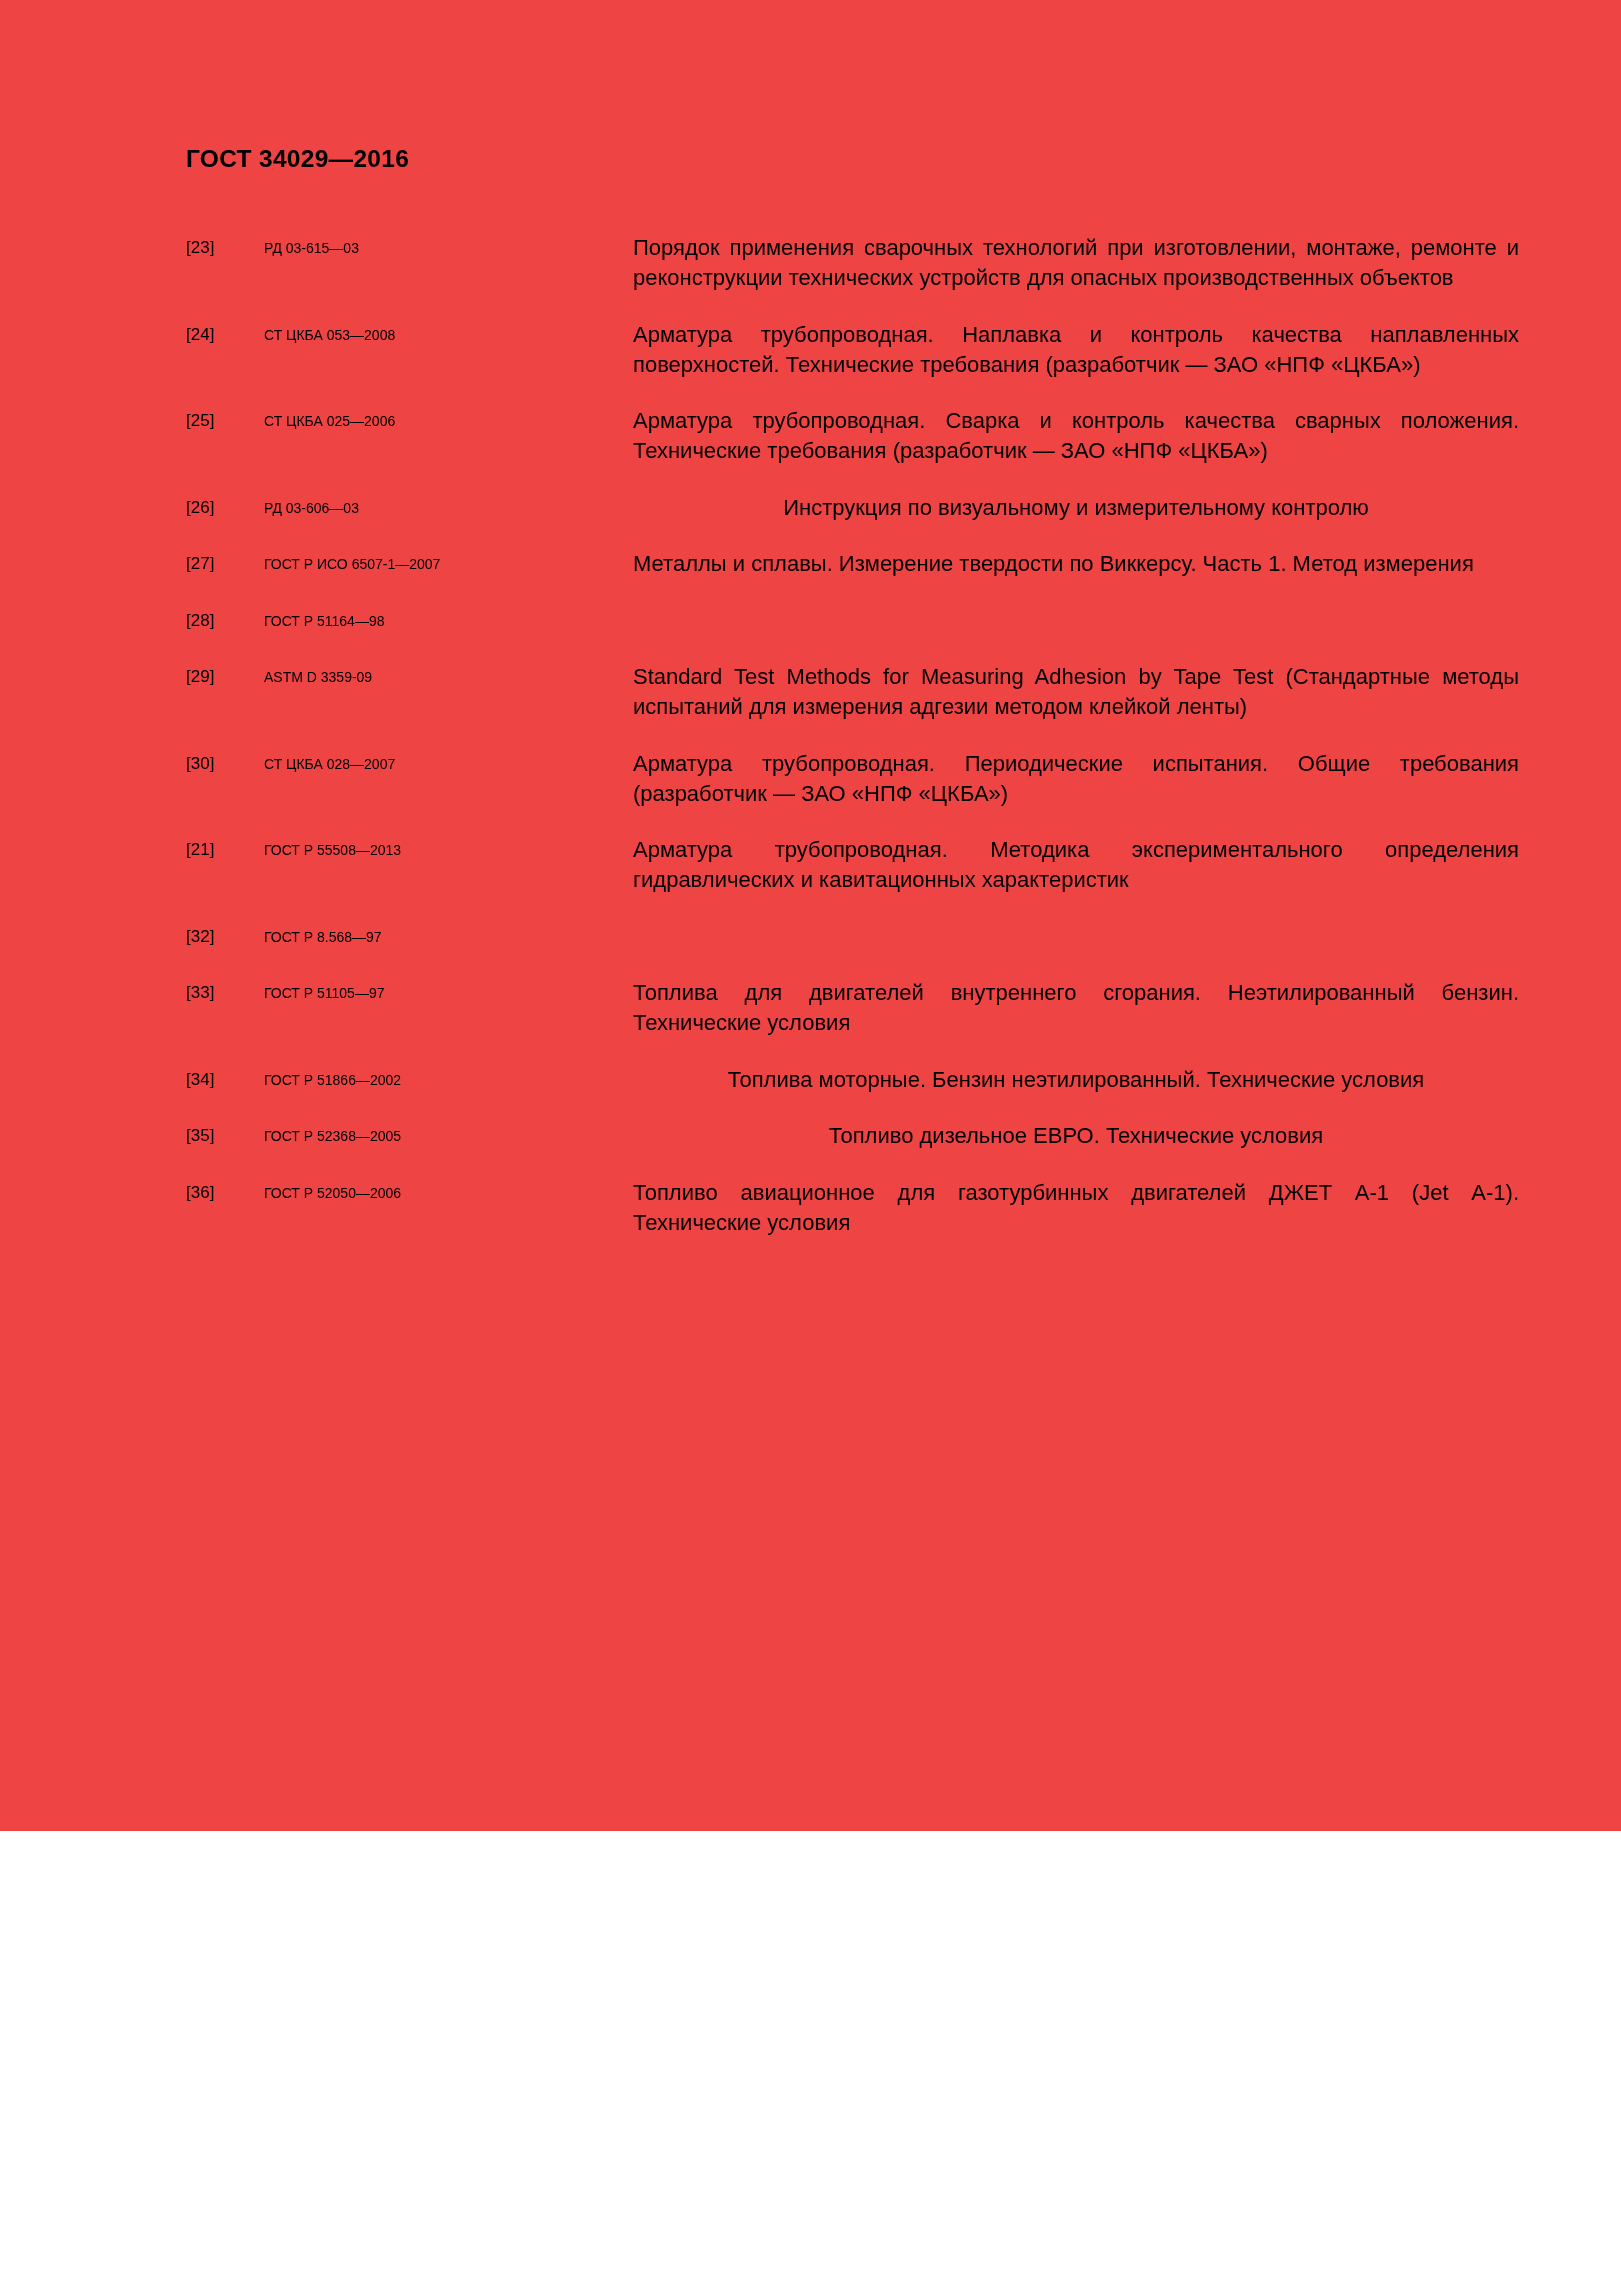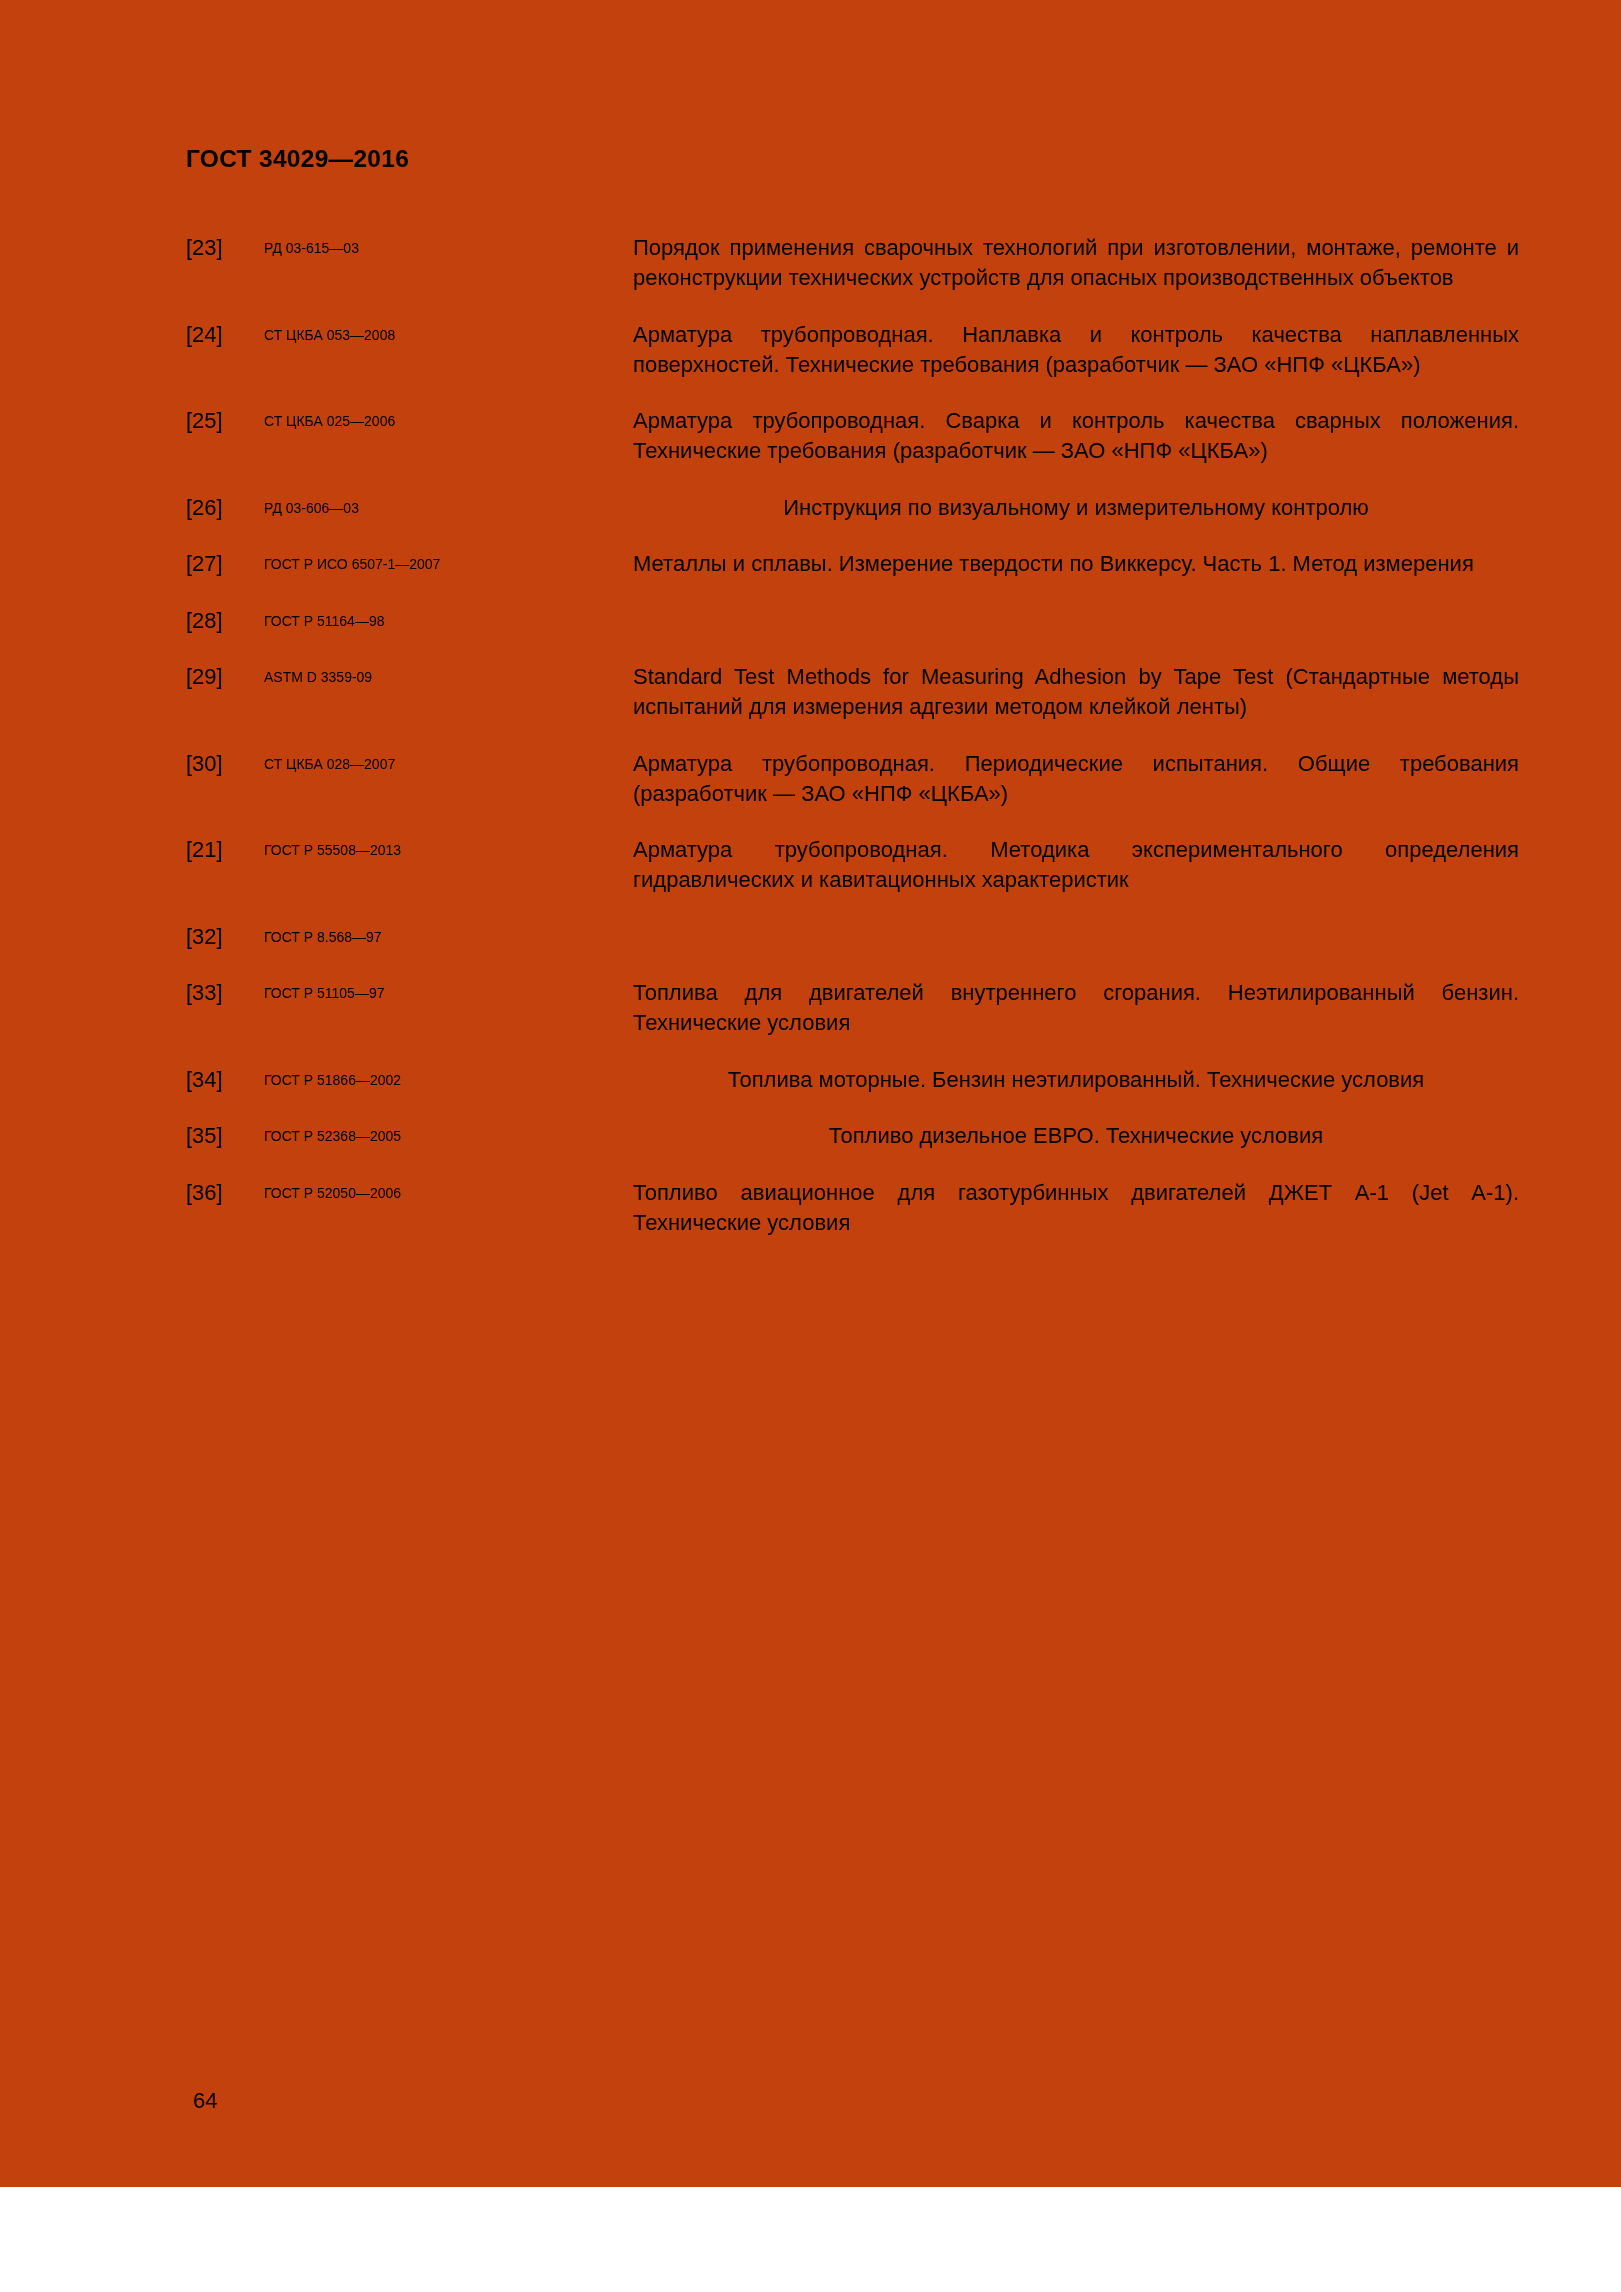--- a/index.html
+++ b/index.html
@@ -3,22 +3,22 @@
 <meta charset="utf-8">
 <style>
   html, body {
     margin: 0;
     padding: 0;
     background: #ffffff;
   }
   .page {
     position: relative;
     width: 1621px;
-    height: 2187px;
-    background: #c2410c;
+    height: 1831px;
+    background: #ef4444;
     font-family: "Liberation Sans", sans-serif;
     color: #000000;
     box-sizing: border-box;
   }
   .header {
     position: absolute;
     left: 186px;
     top: 145px;
     font-size: 24.5px;
     font-weight: bold;
@@ -31,21 +31,21 @@
     width: 1333px;
   }
   .ref-row {
     display: flex;
     align-items: flex-start;
     margin-bottom: 26.5px;
   }
   .ref-num {
     width: 78px;
     flex: 0 0 78px;
-    font-size: 22px;
+    font-size: 17px;
     line-height: 30px;
   }
   .ref-code {
     width: 321px;
     flex: 0 0 321px;
     font-size: 14px;
     line-height: 30px;
   }
   .ref-title {
     flex: 1 1 auto;

